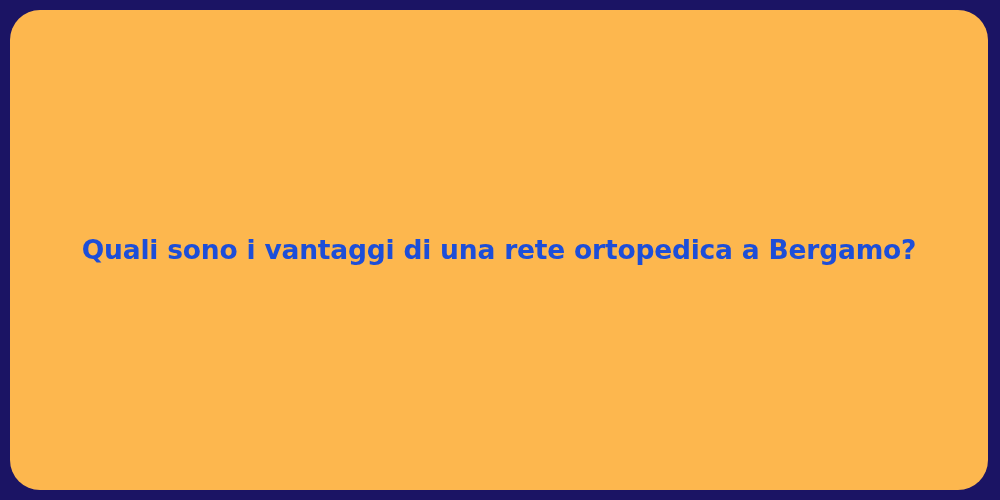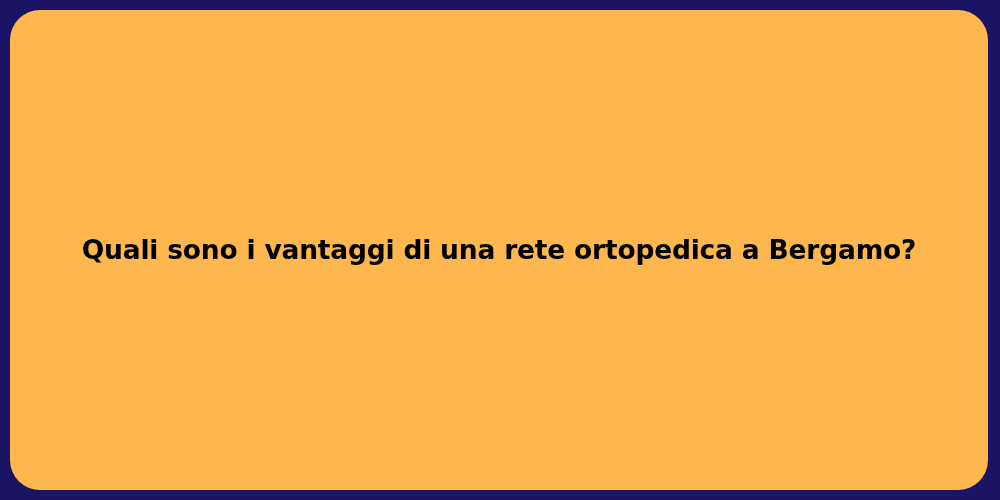--- a/index.html
+++ b/index.html
@@ -32,21 +32,21 @@
     align-items: center;
     justify-content: center;
     overflow: hidden;
   }
 
   #headline {
     margin: 0;
     padding: 0 24px;
     max-width: 860px;
     text-align: center;
-    color: #000000;
+    color: #1d4ed8;
     font-family: "DejaVu Sans", "Liberation Sans", sans-serif;
     font-weight: 700;
     font-size: 34px;
     line-height: 1.25;
     letter-spacing: -0.2px;
     white-space: nowrap;
   }
 </style>
 </head>
 <body>

